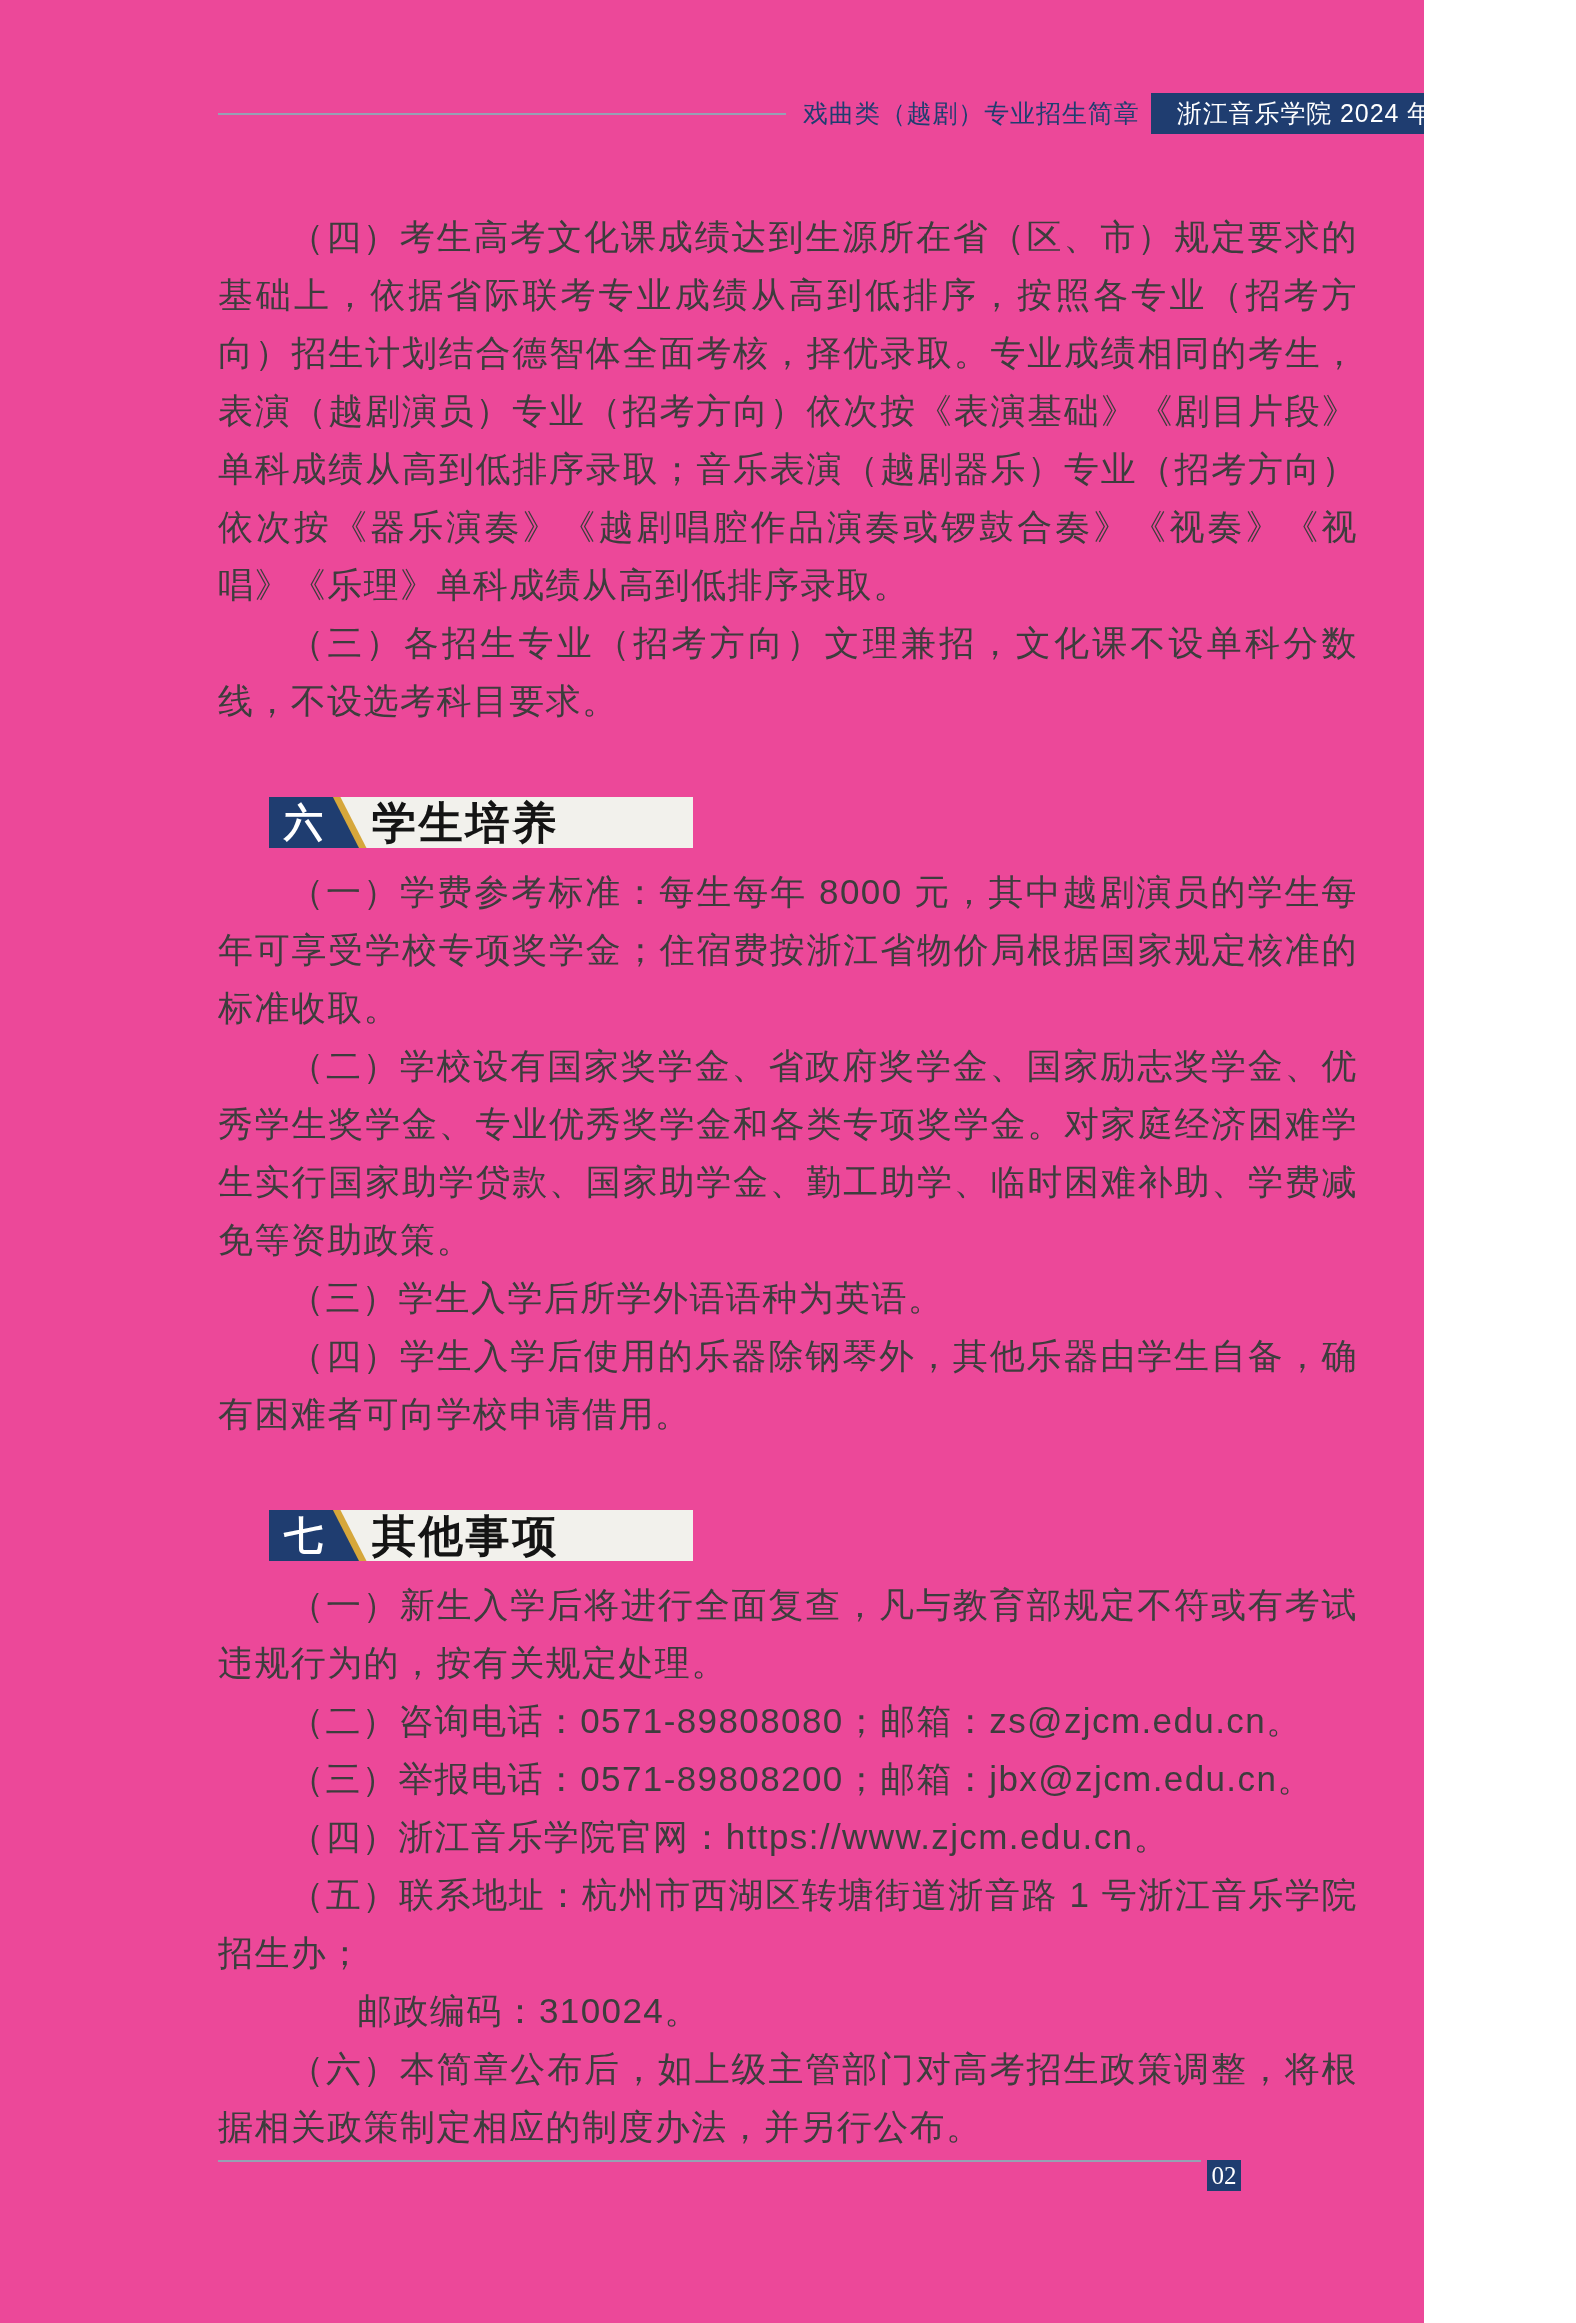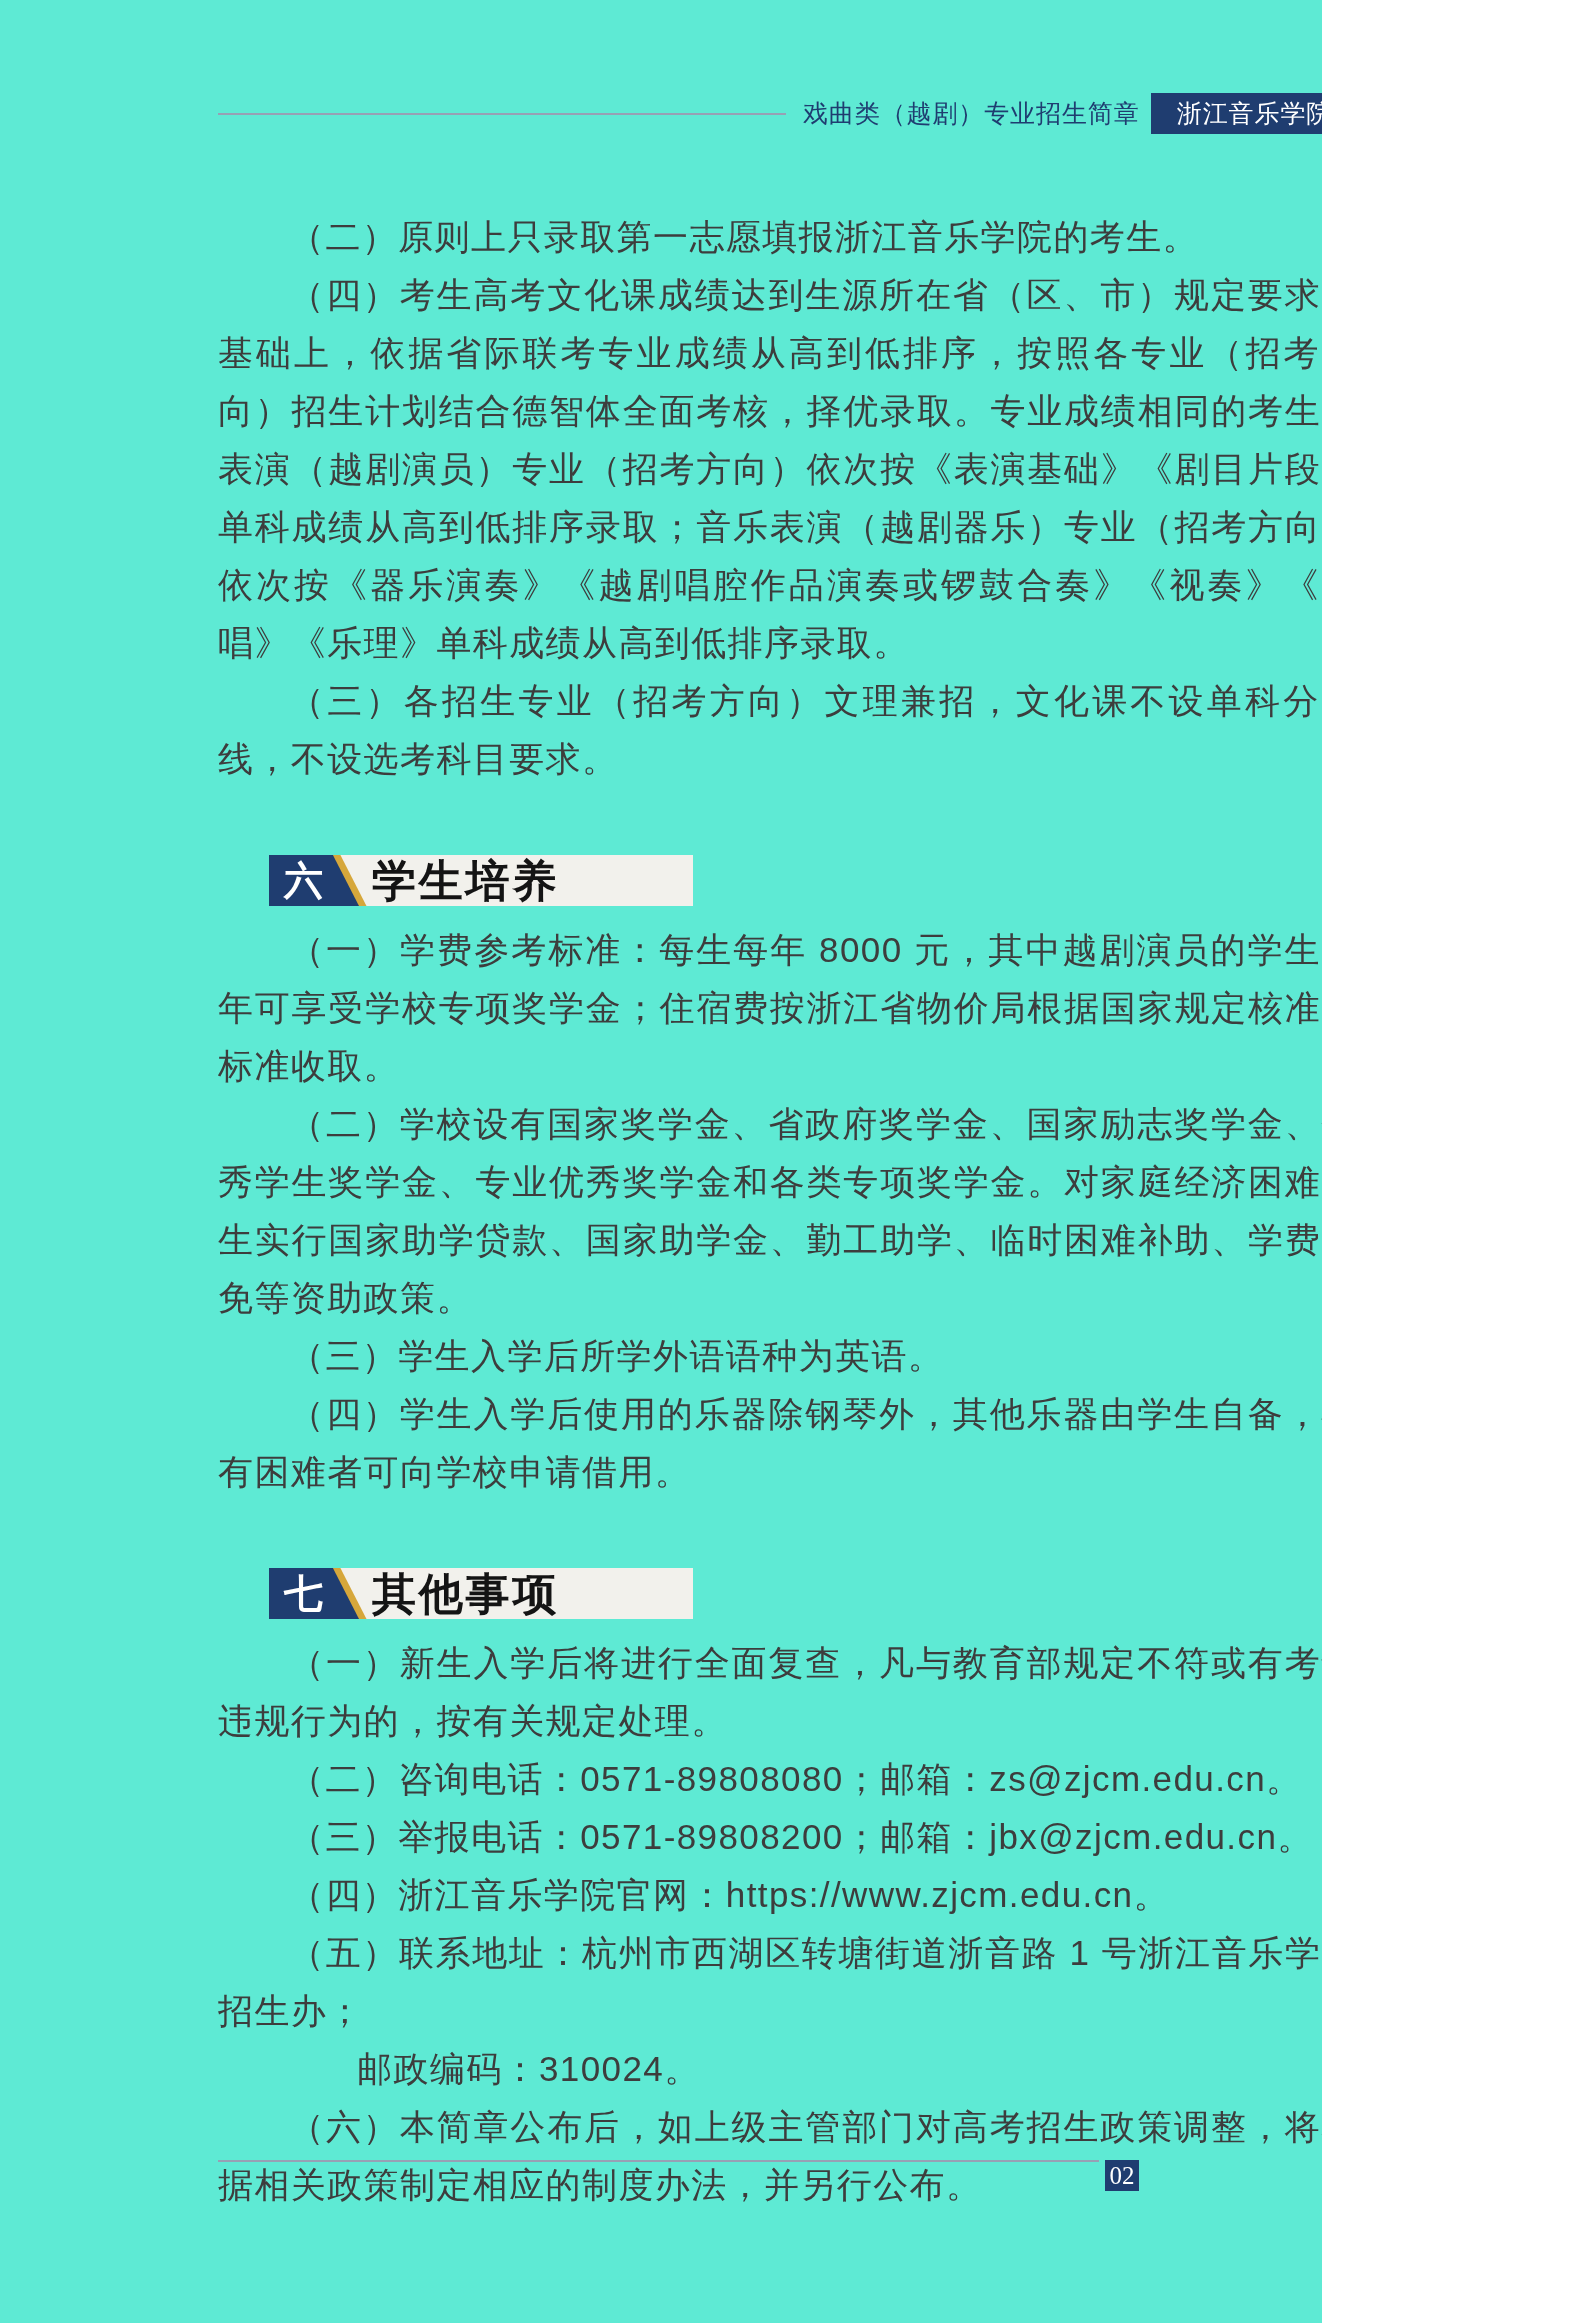--- a/index.html
+++ b/index.html
@@ -2,23 +2,23 @@
 <html lang="zh" style="--navy: #1f3d70; --gold: #d6a73b; --section_bar: #f2f1ec; --rule: #97a0b4; --body_text: #3d3d3d;font-size:15px"><head>
 <meta charset="utf-8">
 <style>
   html, body {
     margin: 0;
     padding: 0;
     background: #ffffff;
   }
   .page {
     position: relative;
-    width: 1322px;
+    width: 1424px;
     height: 2324px;
-    background: #5eead4;
+    background: #ec4899;
     font-family: "Liberation Sans", sans-serif;
     overflow: hidden;
   }
 
   
   .header {
     position: absolute;
     top: 93px;
     left: 218px;
     width: 1241px;
@@ -165,21 +165,20 @@
 <div class="page">
 
   <header class="header">
     <div class="rule"></div>
     <div class="doc-title">戏曲类（越剧）专业招生简章</div>
     <div class="year-badge">浙江音乐学院 2024 年</div>
   </header>
 
   <main class="content">
 
-    <p class="body">（二）原则上只录取第一志愿填报浙江音乐学院的考生。</p>
     <p class="body">（四）考生高考文化课成绩达到生源所在省（区、市）规定要求的基础上，依据省际联考专业成绩从高到低排序，按照各专业（招考方向）招生计划结合德智体全面考核，择优录取。专业成绩相同的考生，表演（越剧演员）专业（招考方向）依次按《表演基础》《剧目片段》单科成绩从高到低排序录取；音乐表演（越剧器乐）专业（招考方向）依次按《器乐演奏》《越剧唱腔作品演奏或锣鼓合奏》《视奏》《视唱》《乐理》单科成绩从高到低排序录取。</p>
     <p class="body">（三）各招生专业（招考方向）文理兼招，文化课不设单科分数线，不设选考科目要求。</p>
 
     <div class="section-head">
       <div class="bar"></div>
       <div class="badge">
         <div class="gold"></div>
         <div class="navy">
           <span class="num">六</span>
         </div>

